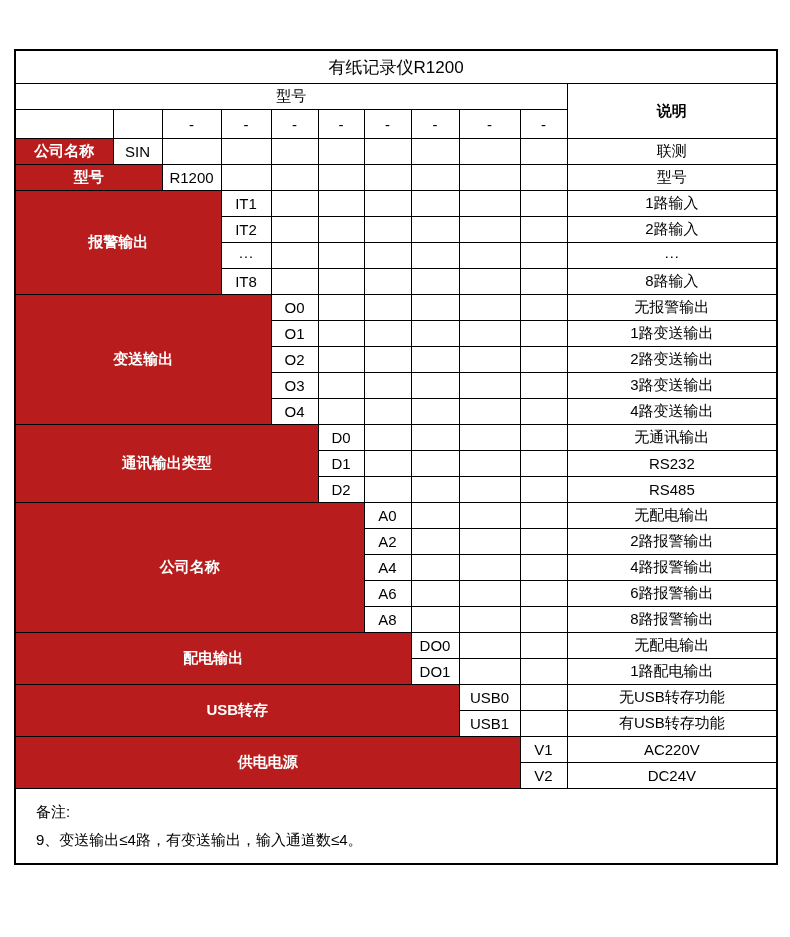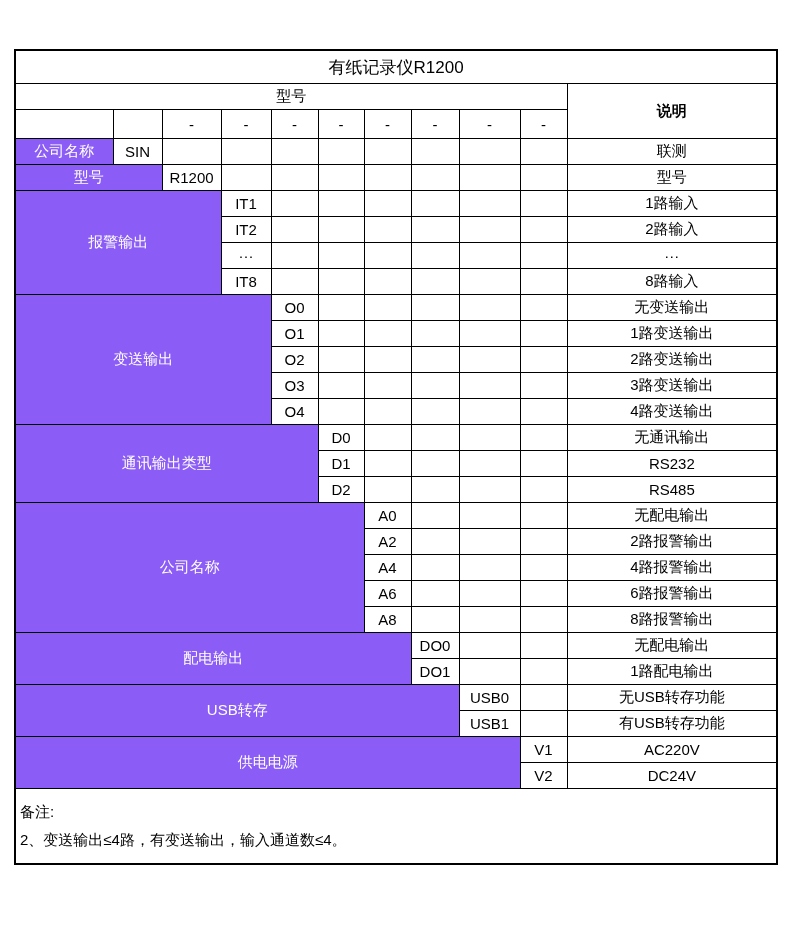--- a/index.html
+++ b/index.html
@@ -43,31 +43,32 @@
     height: 25px;
     font-size: 15px;
   }
   tr.dash-row td {
     height: 28px;
   }
   tr.opt-row td {
     height: 25px;
   }
   td.cat {
-    background: #8b5cf6;
+    background: #b91c1c;
     color: #ffffff;
+    font-weight: bold;
   }
   td.desc-header {
     font-size: 15px;
     font-weight: bold;
   }
   tr.notes-row td.notes {
     height: 64px;
     text-align: left;
-    padding: 5px 4px;
+    padding: 5px 20px;
     white-space: normal;
   }
   .notes div {
     line-height: 28px;
     font-size: 15px;
   }
 </style>
 </head>
 <body>
 
@@ -173,21 +174,21 @@
           <td>8路输入</td>
         </tr>
         <tr class="opt-row">
           <td class="cat" colspan="4" rowspan="5">变送输出</td>
           <td>O0</td>
           <td></td>
           <td></td>
           <td></td>
           <td></td>
           <td></td>
-          <td>无变送输出</td>
+          <td>无报警输出</td>
         </tr>
         <tr class="opt-row">
           <td>O1</td>
           <td></td>
           <td></td>
           <td></td>
           <td></td>
           <td></td>
           <td>1路变送输出</td>
         </tr>
@@ -308,18 +309,18 @@
           <td>V1</td>
           <td>AC220V</td>
         </tr>
         <tr class="opt-row">
           <td>V2</td>
           <td>DC24V</td>
         </tr>
         <tr class="notes-row" id="notes-row">
         <td colspan="11" class="notes">
           <div>备注:</div>
-          <div>2、变送输出≤4路，有变送输出，输入通道数≤4。</div>
+          <div>9、变送输出≤4路，有变送输出，输入通道数≤4。</div>
         </td>
       </tr>
     </tbody>
   </table>
 </div>
 
 </body></html>

